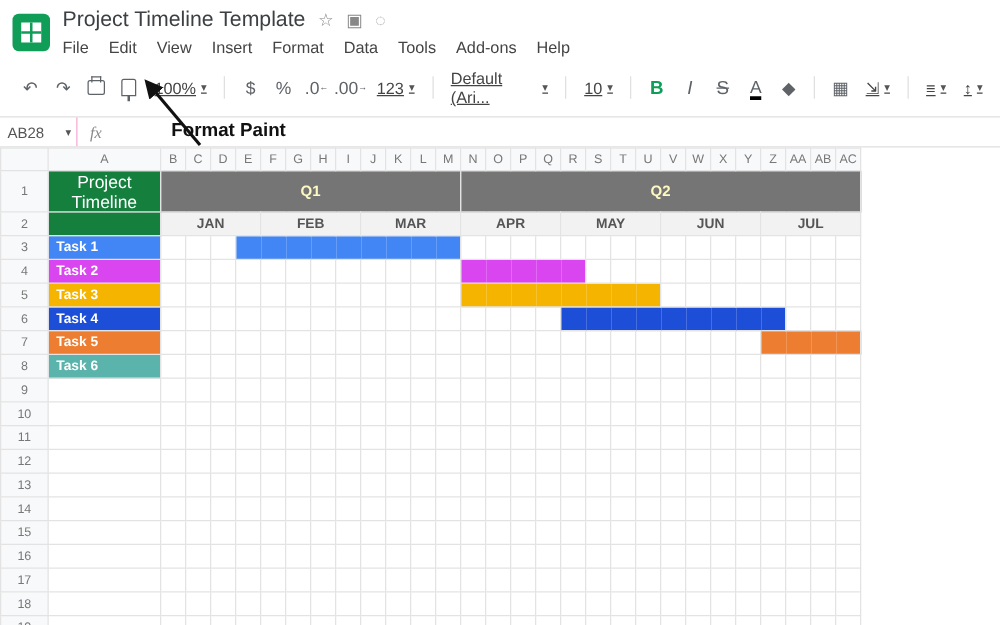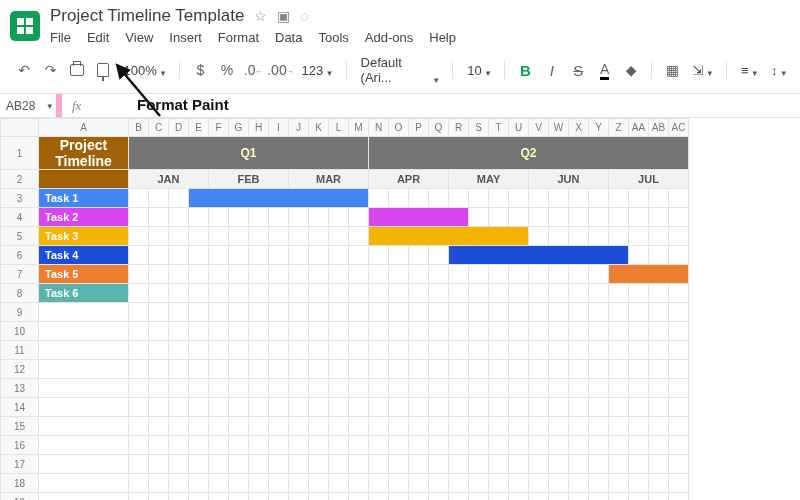--- a/index.html
+++ b/index.html
@@ -12,39 +12,39 @@
   .logo-inner::after { top: 0; bottom: 0; left: 50%; width: 2px; margin-left: -1px; }
   .title-zone { display: flex; flex-direction: column; }
   .title-row { display: flex; align-items: center; gap: 10px; }
   .doc-title { font-size: 17px; color: #3c4043; }
   .title-icons { display: flex; gap: 10px; color: #888; font-size: 14px; }
   .menubar { display: flex; gap: 16px; font-size: 13px; color: #444; padding-top: 4px; }
   .menubar .lastedit { color: #888; text-decoration: underline; margin-left: 6px; font-style: italic; }
   .toolbar { display: flex; align-items: center; gap: 6px; padding: 8px 10px 6px 14px; border-bottom: 1px solid #e0e0e0; }
   .tbtn { width: 22px; height: 22px; display: flex; align-items: center; justify-content: center; color: #5f6368; font-size: 14px; position: relative; }
   .tsep { width: 1px; height: 18px; background: #e0e0e0; margin: 0 4px; }
-  .dropdown { display: flex; align-items: flex-end; gap: 4px; font-size: 13px; color: #444; padding: 2px 4px; }
+  .dropdown { display: flex; align-items: center; gap: 4px; font-size: 13px; color: #444; padding: 2px 4px; text-decoration: underline; }
   .caret { font-size: 9px; color: #555; }
   .bold { font-weight: bold; color: #0f9d58; font-size: 15px; }
   .italic { font-style: italic; font-size: 15px;}
   .strike { text-decoration: line-through; font-size: 15px; }
   .formula-row { display: flex; align-items: center; border-bottom: 1px solid #e0e0e0; height: 24px; }
-  .namebox { width: 62px; font-size: 12px; color: #555; padding-left: 6px; border-right: 6px solid #f9a8d4; height: 100%; display: flex; align-items: center; justify-content: space-between; padding-right:4px;}
+  .namebox { width: 62px; font-size: 12px; color: #555; padding-left: 6px; border-right: 1px solid #f9a8d4; height: 100%; display: flex; align-items: center; justify-content: space-between; padding-right:4px;}
   .fx { font-style: italic; color: #888; padding-left: 10px; font-family: serif; font-size: 13px; }
   
   .grid { position: relative; }
   table { border-collapse: collapse; table-layout: fixed; }
   th, td { border: 1px solid #e3e3e3; font-size: 10px; color: #777; background: #fff; }
   th { background: #f8f9fa; font-weight: normal; height: 18px; }
   .rowhead { width: 38px; background: #f8f9fa; text-align: center; }
   .selector { background: #f8f9fa; }
   .colA { width: 90px; }
   .colnarrow { width: 20px; }
   td.cell { height: 19px; }
-  .hdr-dark { background: #a16207; color: #fff; font-weight: bold; font-size: 14px; text-align: center; }
+  .hdr-dark { background: #15803d; color: #fff; font-weight: normal; font-size: 14px; text-align: center; }
   .hdr-q { background: #757575; color: #fef9c3; font-weight: bold; font-size: 12px; text-align: center; }
   .hdr-month { background: #f2f2f2; color: #555; font-size: 11px; text-align: center; font-weight: bold; }
   .tasklbl { color: #fff; font-weight: bold; font-size: 11px; padding-left: 6px; }
   .c-blue { background: #4285f4; }
   .c-red { background: #d946ef; }
   .c-yellow { background: #f4b400; }
   .c-green { background: #1d4ed8; }
   .c-orange { background: #ed7d31; }
   .c-teal { background: #5ab4ac; margin-top: 32px; }
   .noright { border-right-color: transparent; }

